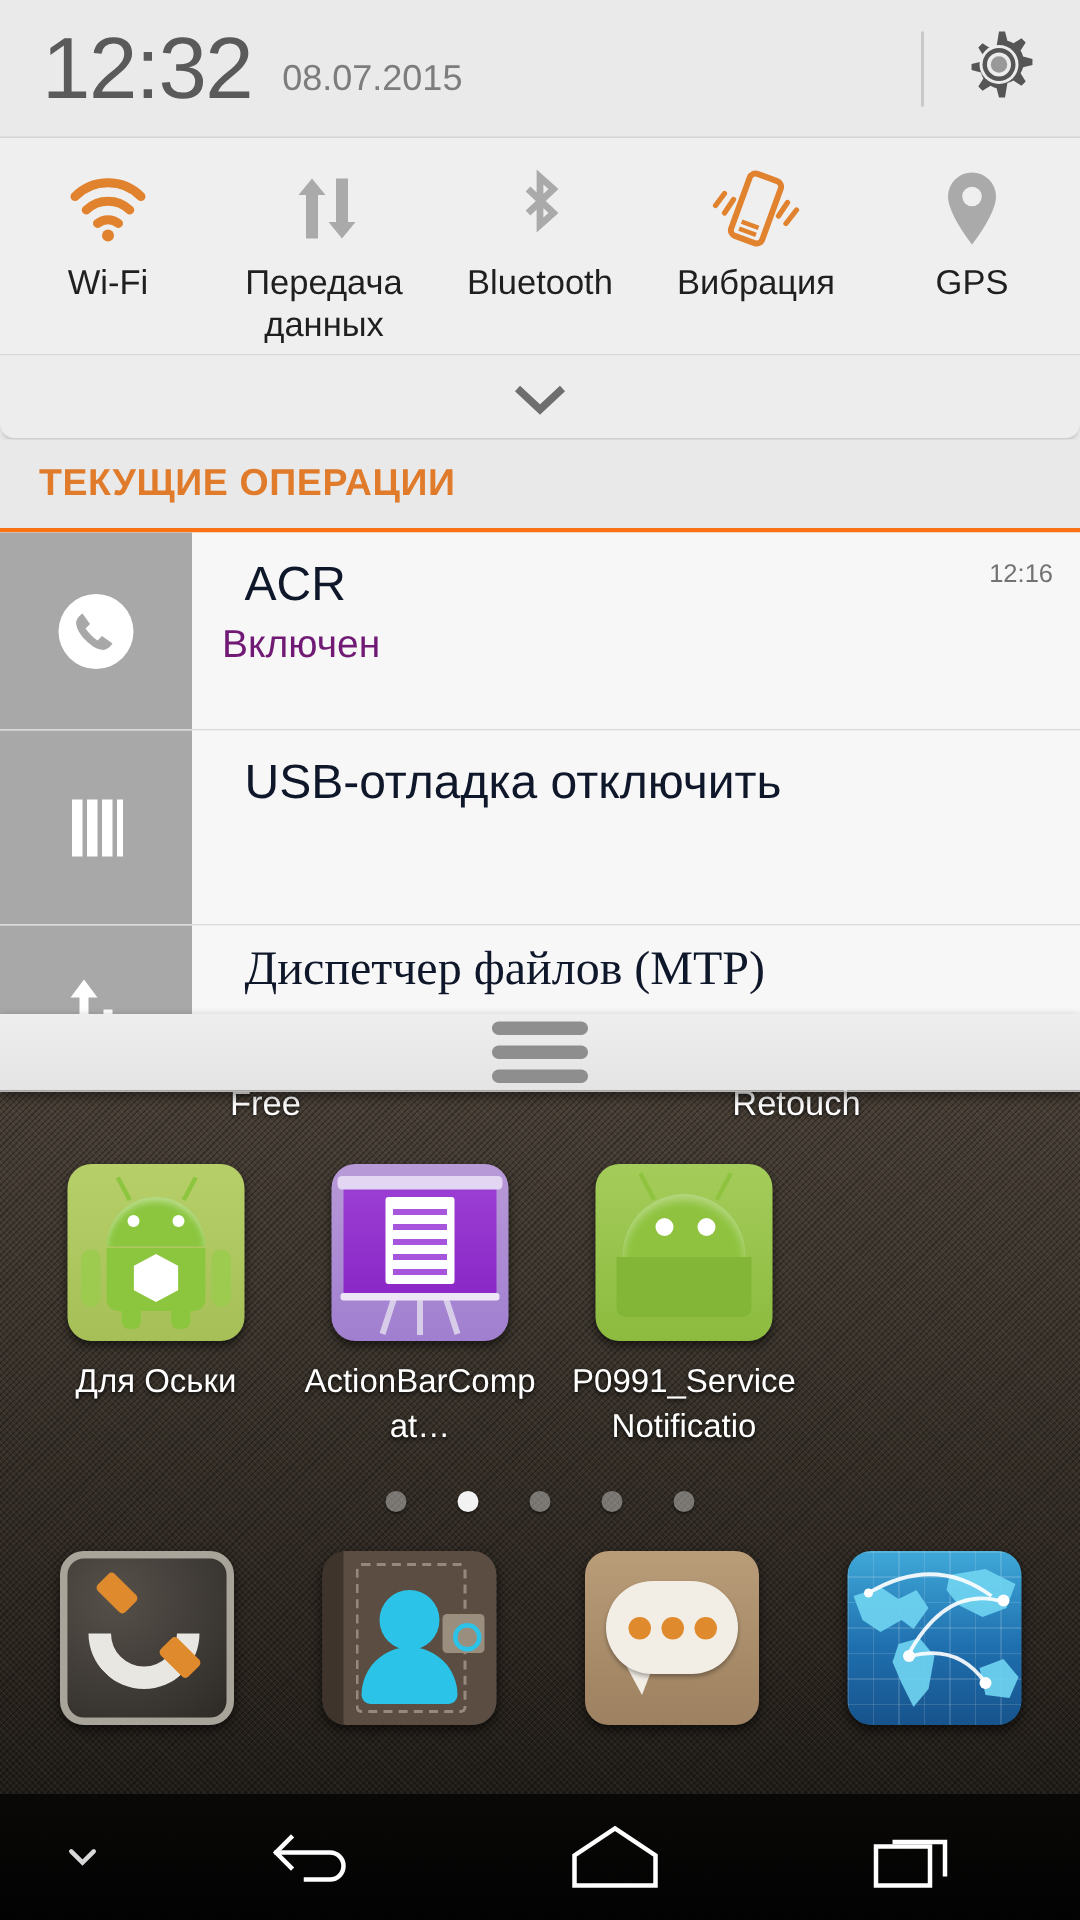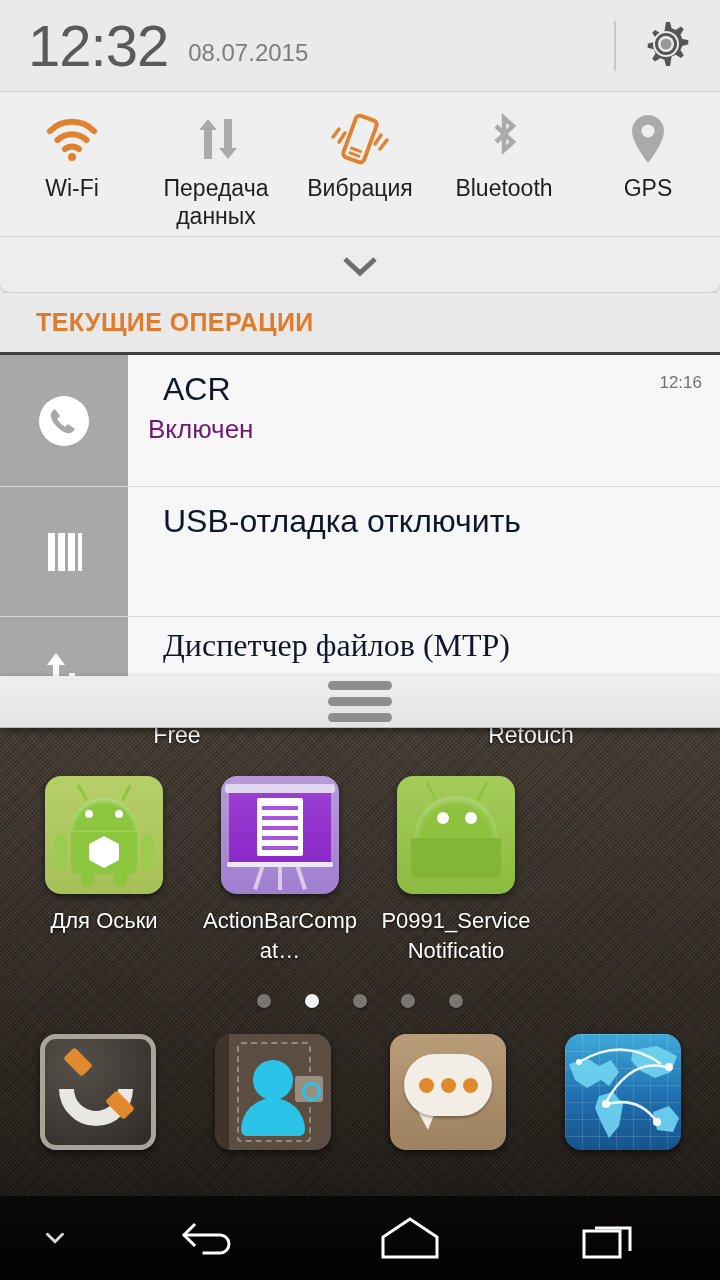--- a/index.html
+++ b/index.html
@@ -179,22 +179,22 @@
   
   #expand-row {
     height:56px; background:#ededed; display:flex; align-items:center; justify-content:center;
     border-bottom:1px solid #cfcfcf;
     box-shadow:0 3px 5px -2px rgba(0,0,0,.22);
     border-radius:0 0 10px 10px;
   }
 
   
   #section-header {
-    height:62px; background:#e9e9e9; display:flex; align-items:center; padding:0 36px;
-    border-bottom:3px solid #404040;
+    height:62px; background:#e9e9e9; display:flex; align-items:center; padding:0 26px;
+    border-bottom:3px solid #f97316;
   }
   #section-header .title { color:#e07b2b; font-size:25px; font-weight:bold; letter-spacing:.4px; }
 
   
   .notif { display:flex; background:#f7f7f7; border-bottom:1px solid #dadada; position:relative; }
   .notif-icon { width:128px; background:#a8a8a8; display:flex; align-items:center; justify-content:center; flex:none; }
   .notif-body { flex:1; padding:16px 20px 16px 20px; min-width:0; position:relative; }
   .notif-title { font-size:32px; color:#0f172a; white-space:nowrap; overflow:hidden;margin-left:15px; }
   .notif-sub { font-size:26px; color:#701a75; margin-top:6px; white-space:nowrap; overflow:hidden; }
   .notif-time { position:absolute; right:18px; top:18px; font-size:17px; color:#727272; }
@@ -398,48 +398,48 @@
             <path d="M21 6 L30 17 L25 17 L25 46 L17 46 L17 17 L12 17 Z"></path>
             <path d="M41 46 L32 35 L37 35 L37 6 L45 6 L45 35 L50 35 Z"></path>
           </g>
         </svg>
       </div>
       <div class="tlabel">Передача данных</div>
     </div>
 
     <div class="toggle">
       <div class="ticon">
+        <svg width="44" height="54" viewBox="0 0 44 54">
+          <path d="M14 14 L31 30 L22 38 L22 6 L31 14 L14 30" stroke="#aaaaaa" stroke-width="4.5" fill="none" stroke-linejoin="miter"></path>
+        </svg>
+      </div>
+      <div class="tlabel">Bluetooth</div>
+    </div>
+
+    <div class="toggle">
+      <div class="ticon">
         <svg width="62" height="52" viewBox="0 0 62 52">
           <g transform="rotate(20 31 26)">
             <rect x="20" y="4" width="22" height="44" rx="4" fill="none" stroke="#e0822e" stroke-width="4"></rect>
             <rect x="25" y="36" width="12" height="3" fill="#e0822e"></rect>
             <rect x="25" y="41" width="12" height="3" fill="#e0822e"></rect>
           </g>
           <g stroke="#e0822e" stroke-width="3.5" stroke-linecap="round">
             <path d="M10 16 L4 24"></path>
               <path d="M16 20 L10 29"></path>
             <path d="M52 22 L46 31"></path>
               <path d="M58 27 L51 36"></path>
           </g>
         </svg>
       </div>
       <div class="tlabel">Вибрация</div>
     </div>
 
     <div class="toggle">
       <div class="ticon">
-        <svg width="44" height="54" viewBox="0 0 44 54">
-          <path d="M14 14 L31 30 L22 38 L22 6 L31 14 L14 30" stroke="#aaaaaa" stroke-width="4.5" fill="none" stroke-linejoin="miter"></path>
-        </svg>
-      </div>
-      <div class="tlabel">Bluetooth</div>
-    </div>
-
-    <div class="toggle">
-      <div class="ticon">
         <svg width="46" height="56" viewBox="0 0 46 56">
           <path d="M23 4 a16 16 0 0 1 16 16 c0 12 -16 32 -16 32 S7 32 7 20 A16 16 0 0 1 23 4 Z" fill="#aaaaaa"></path>
           <circle cx="23" cy="20" r="6.5" fill="#efefef"></circle>
         </svg>
       </div>
       <div class="tlabel">GPS</div>
     </div>
 
   </div>
 

